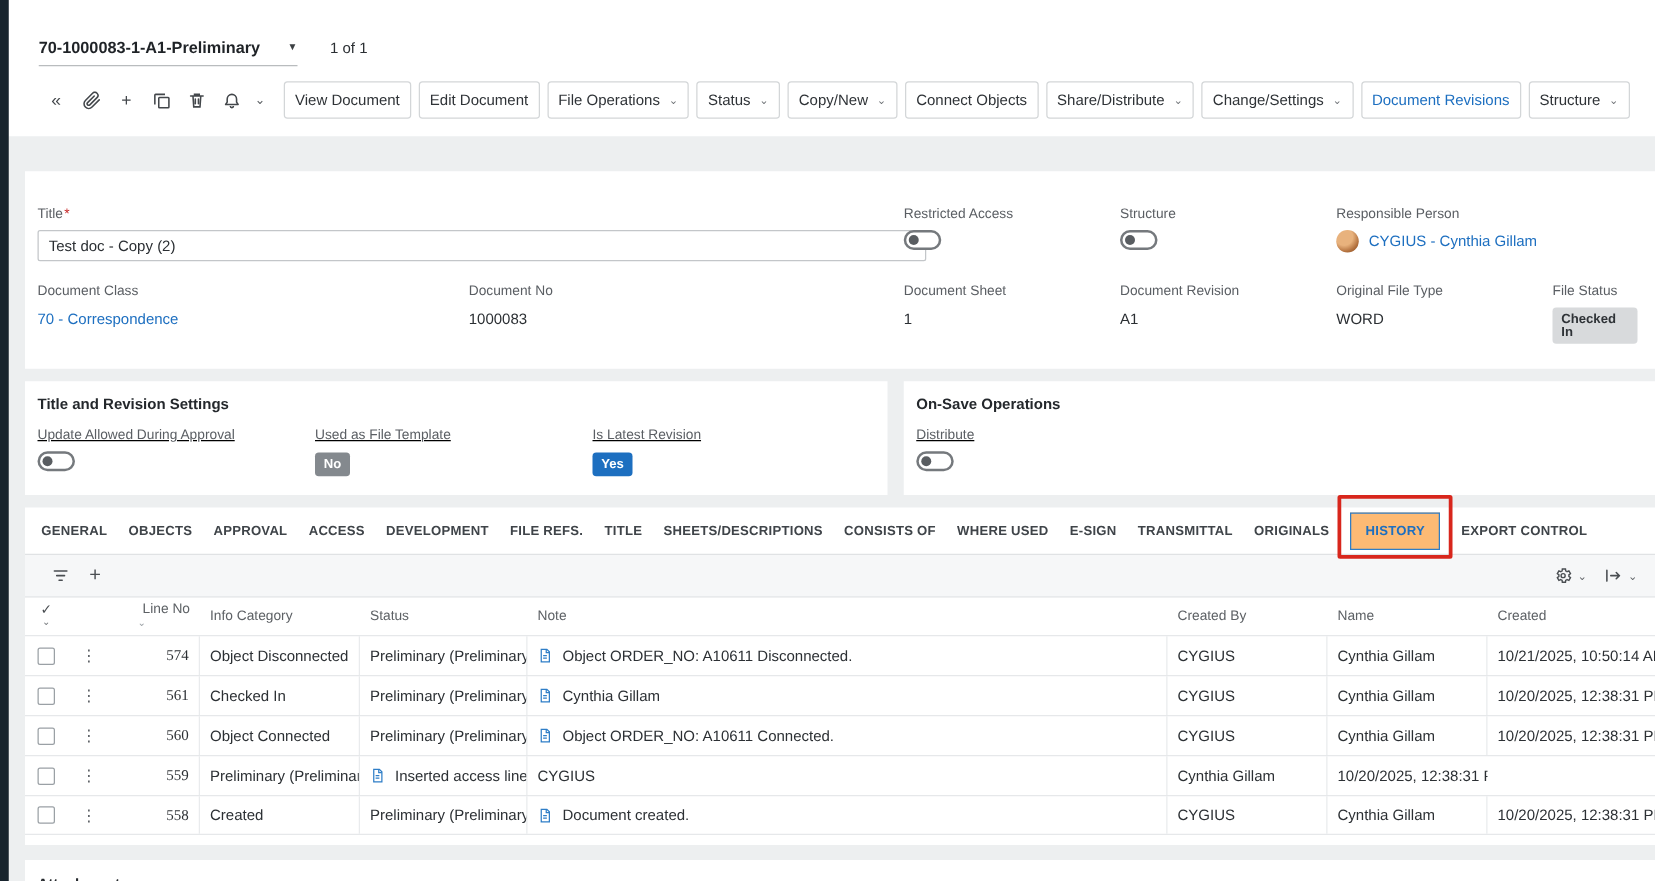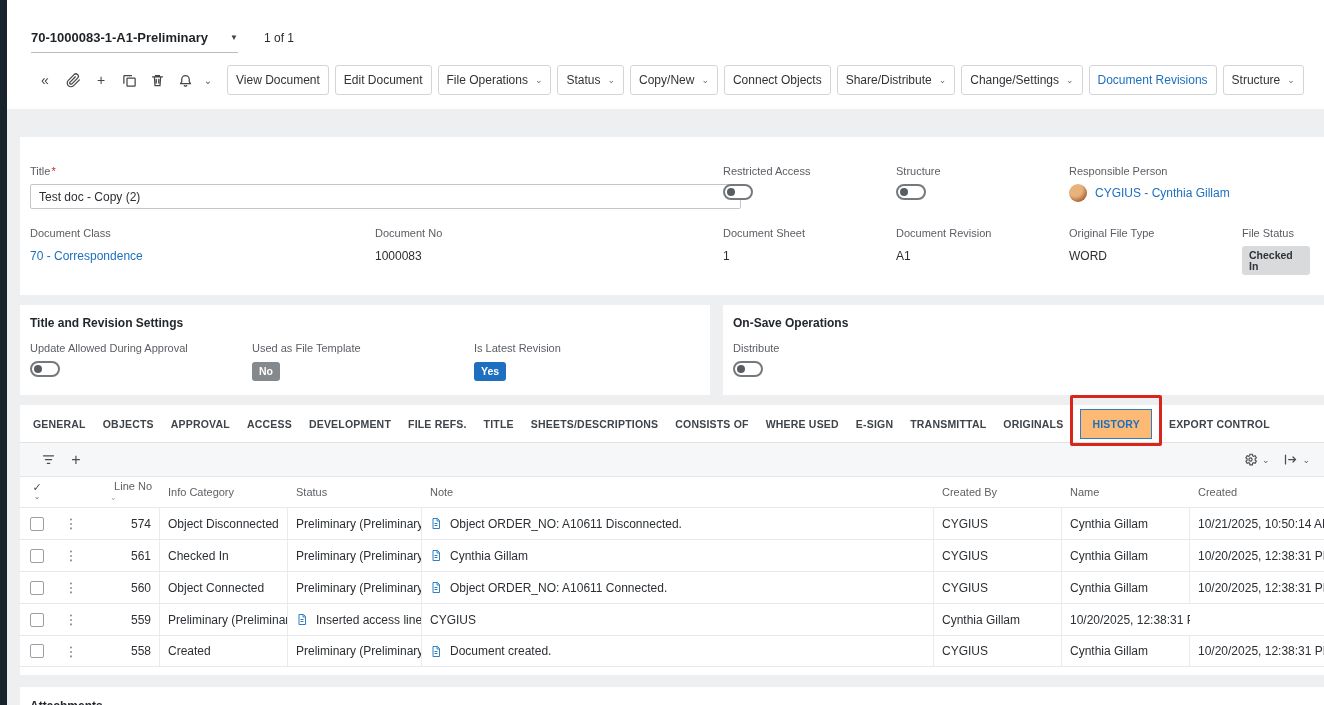--- a/index.html
+++ b/index.html
@@ -55,21 +55,21 @@
   .avatar { width: 18px; height: 18px; border-radius: 50%;
             background: radial-gradient(circle at 35% 30%, #e8b27d 0 40%, #b2703d 70%, #7d4a22 100%); }
 
   
   .panels { display: flex; gap: 13px; margin: 10px 0 0 13px; }
   .panel { background: #fff; padding: 11px 14px 14px 10px; }
   .panel-left { width: 690px; }
   .panel-right { flex: 1; }
   .panel-title { font-size: 12px; font-weight: bold; color: #24282c; margin-bottom: 12px; }
   .panel-fields { display: flex; }
-  .panel-field { width: 229px; }
+  .panel-field { width: 229px; text-decoration: underline; }
 
   
   .tabs-card { margin-top: 10px; padding-bottom: 8px; }
   .tabs-row { display: flex; align-items: center; gap: 17px; padding: 0 6px 0 13px; height: 38px;
               border-bottom: 1px solid #e0e2e4; }
   .tab { font-size: 10.5px; font-weight: bold; letter-spacing: 0.2px; color: #3f4449; cursor: pointer; white-space: nowrap; }
   .tab-selected-wrap { position: relative; }
   .tab.selected { color: #1d6fc0; border: 1px solid #2f7ec7; padding: 8px 11px; background: #fdba74; display: inline-block; }
   .annotation-box { position: absolute; left: -10px; right: -10px; top: -14px; bottom: -7px;
                     border: 3px solid #d8261c; border-radius: 2px; pointer-events: none; z-index: 5; }
@@ -82,21 +82,21 @@
   .gt-combo svg { width: 15px; height: 15px; }
   .gt-combo .caret { font-size: 9px; color: #5d6165; }
 
   .t-grid { display: grid; grid-template-columns: 34px 34px 72px 128px 134px 1fr 128px 128px 134px; align-items: center; }
   .t-head { height: 30px; color: #5d6165; font-size: 11px; }
   .t-head .hcell { padding: 0 8px; }
   .t-row { height: 32px; border-top: 1px solid #e6e8ea; font-size: 12px; color: #2c3034; background: #fff; }
   .t-row:last-child { border-bottom: 1px solid #e6e8ea; }
   .cell { padding: 0 8px; overflow: hidden; white-space: nowrap; height: 100%; display: flex; align-items: center; }
   .cell.vline { border-right: 1px solid #e9ebed; }
-  .cell.num, .hcell.num { justify-content: flex-end; text-align: center; display: flex; align-items: center; }
+  .cell.num, .hcell.num { justify-content: flex-end; text-align: center; display: flex; align-items: center; font-family: Liberation Serif, serif; }
   .checkbox { width: 14px; height: 14px; border: 1.5px solid #9aa0a5; border-radius: 2px; background: #fff;
               margin: 0 auto; cursor: pointer; }
   .kebab { color: #5f6368; font-size: 13px; text-align: center; width: 100%; cursor: pointer; }
   .selhead { display: flex; flex-direction: column; align-items: center; line-height: 9px; cursor: pointer; }
   .selhead .chk { font-size: 11px; color: #4a4e52; }
   .selhead .crt { font-size: 8px; color: #75797d; }
   .sortcol { display: flex; flex-direction: column; align-items: flex-end; line-height: 11px; width: 100%; padding: 0 8px; cursor: pointer; }
   .sortcol .crt { font-size: 8px; color: #9aa0a5; align-self: flex-start; margin-left: 14px; }
   .note-cell { display: flex; align-items: center; gap: 8px; }
   .doc-icon { width: 12px; height: 15px; flex: 0 0 auto; color: #2f7ec7; }

